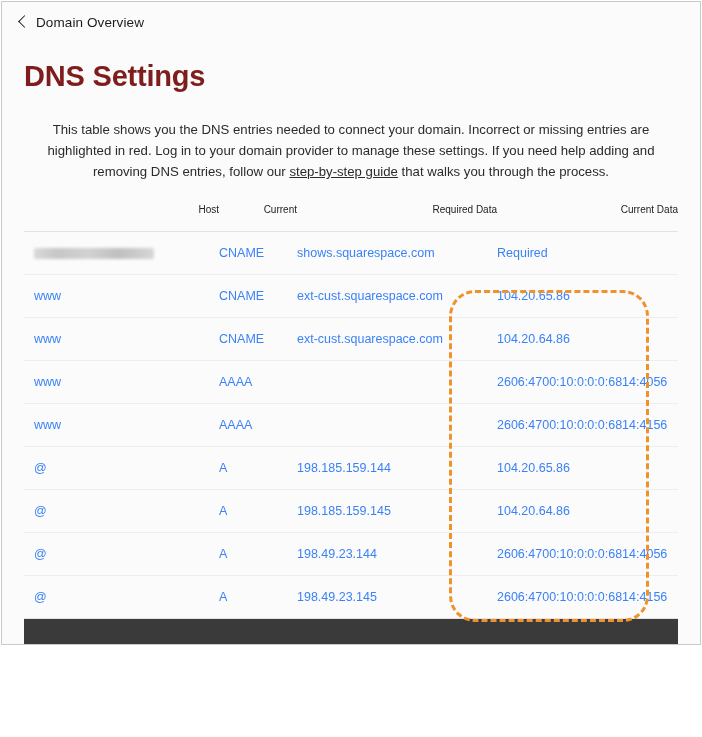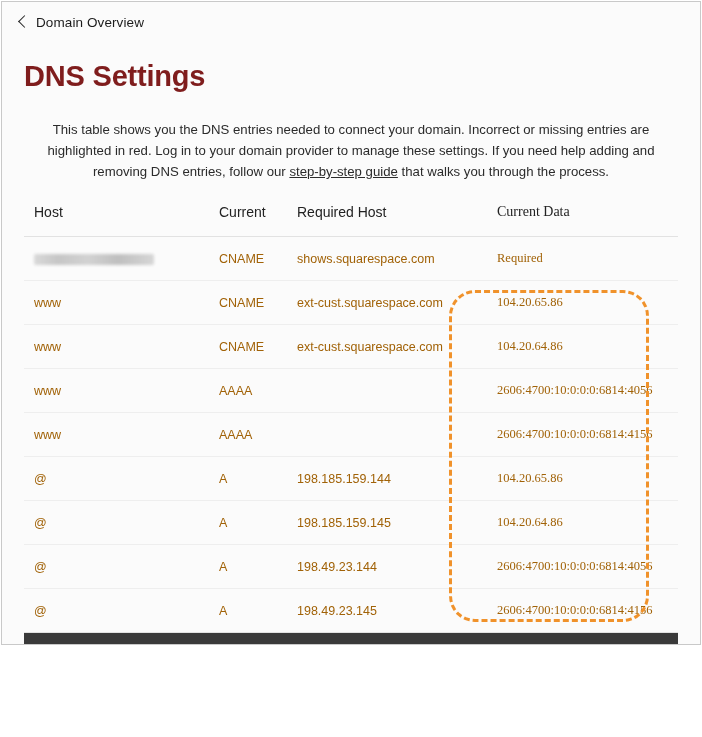--- a/index.html
+++ b/index.html
@@ -80,39 +80,39 @@
     color: #2b2b2b;
     text-decoration: underline;
   }
   table.dns {
     width: 100%;
     border-collapse: collapse;
     margin-top: 22px;
     table-layout: fixed;
   }
   table.dns th {
-    text-align: left;
-    font-size: 14px;
+    text-align: right;
+    font-size: 10px;
     font-weight: normal;
     color: #222;
     padding: 0 0 16px 0;
     border-bottom: 1px solid #e2e2e2;
   }
   table.dns td {
     font-size: 12.5px;
-    color: #a16207;
+    color: #3b82f6;
     padding: 14px 0;
     border-bottom: 1px solid #eeeeee;
     vertical-align: middle;
   }
   table.dns tr:last-child td { border-bottom: 1px solid #e2e2e2; }
   .col-host { width: 185px; padding-left: 10px !important; }
   .col-record { width: 78px; }
   .col-required { width: 200px; }
-  .col-current { width: auto; font-family: Liberation Serif, serif; }
+  .col-current { width: auto; }
   th.col-host { padding-left: 10px !important; }
   .redacted {
     display: inline-block;
     width: 120px;
     height: 11px;
     border-radius: 2px;
     background: linear-gradient(90deg,#d9d9d9 0%,#c6c6c6 20%,#d2d2d2 45%,#bfbfbf 70%,#d6d6d6 100%);
     filter: blur(1.4px);
     vertical-align: middle;
   }
@@ -172,21 +172,21 @@
 
       <p class="intro">
         <span>This table shows you the DNS entries needed to connect your domain. Incorrect or missing entries are highlighted in red. Log in to your domain provider to manage these settings. If you need help adding and removing DNS entries, follow our </span><a href="#">step-by-step guide</a><span> that walks you through the process.</span>
       </p>
 
       <table class="dns">
         <thead>
           <tr>
             <th class="col-host">Host</th>
             <th class="col-record">Current</th>
-            <th class="col-required">Required Host</th>
+            <th class="col-required">Required Data</th>
             <th class="col-current">Current Data</th>
           </tr>
         </thead>
         <tbody>
           <tr>
             <td class="col-host"><span class="redacted"></span></td>
             <td class="col-record rec-green">CNAME</td>
             <td class="col-required">shows.squarespace.com</td>
             <td class="col-current val-green">Required</td>
           </tr>

